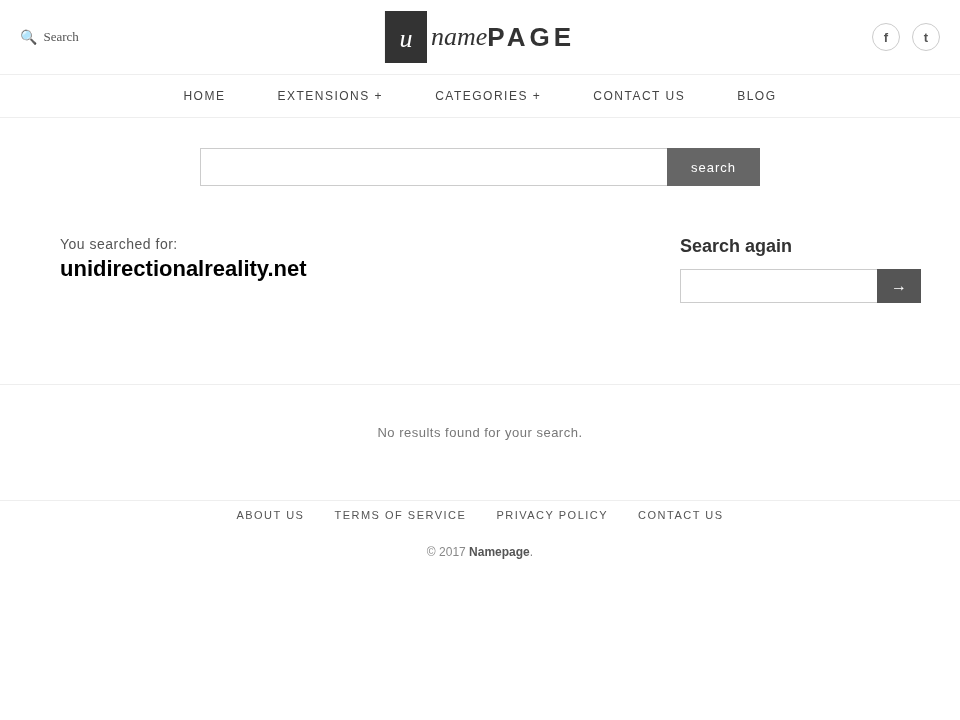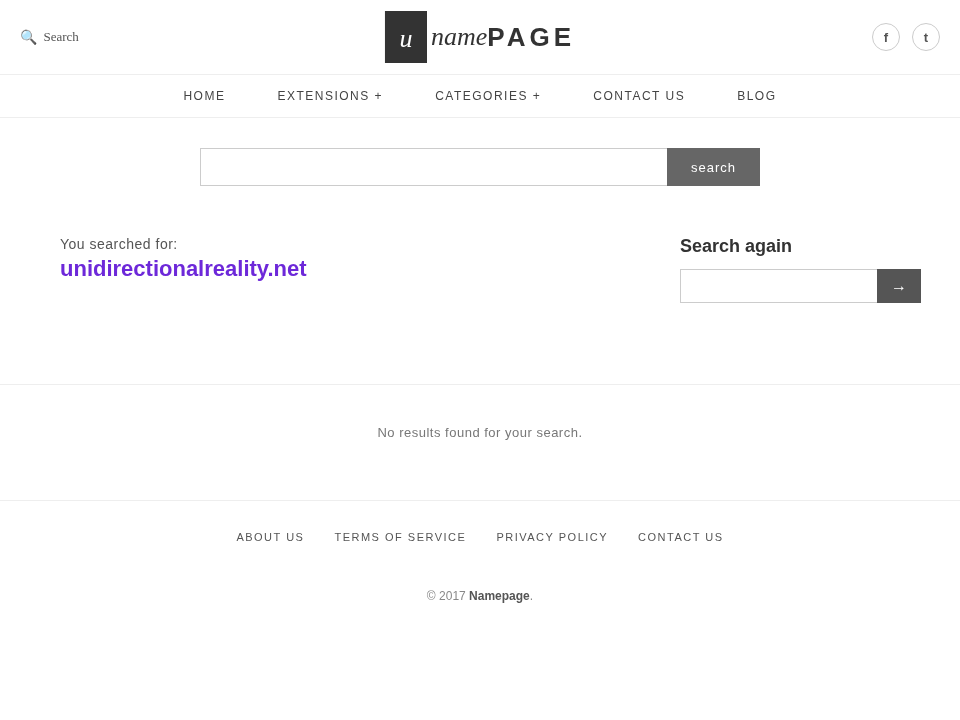--- a/index.html
+++ b/index.html
@@ -154,21 +154,21 @@
       font-family: Arial, sans-serif;
       font-size: 14px;
       color: #555;
       letter-spacing: 0.5px;
       margin-bottom: 4px;
     }
     .searched-term {
       font-family: Arial, sans-serif;
       font-size: 22px;
       font-weight: bold;
-      color: #6d28d9;
+      color: #000000;
       margin-bottom: 22px;
     }
     .result-count {
       font-family: Arial, sans-serif;
       font-size: 13px;
       color: #777;
       letter-spacing: 0.5px;
     }
     .right-col {
       width: 220px;
@@ -212,21 +212,21 @@
       border-top: 1px solid #eee;
       margin-top: 20px;
     }
 
     
     .footer-nav {
       border-top: 1px solid #eee;
       display: flex;
       justify-content: center;
       gap: 30px;
-      padding: 30px;
+      padding: 8px;
     }
     .footer-nav a {
       text-decoration: none;
       color: #555;
       font-family: Arial, sans-serif;
       font-size: 11px;
       letter-spacing: 1.5px;
       text-transform: uppercase;
       cursor: pointer;
     }

